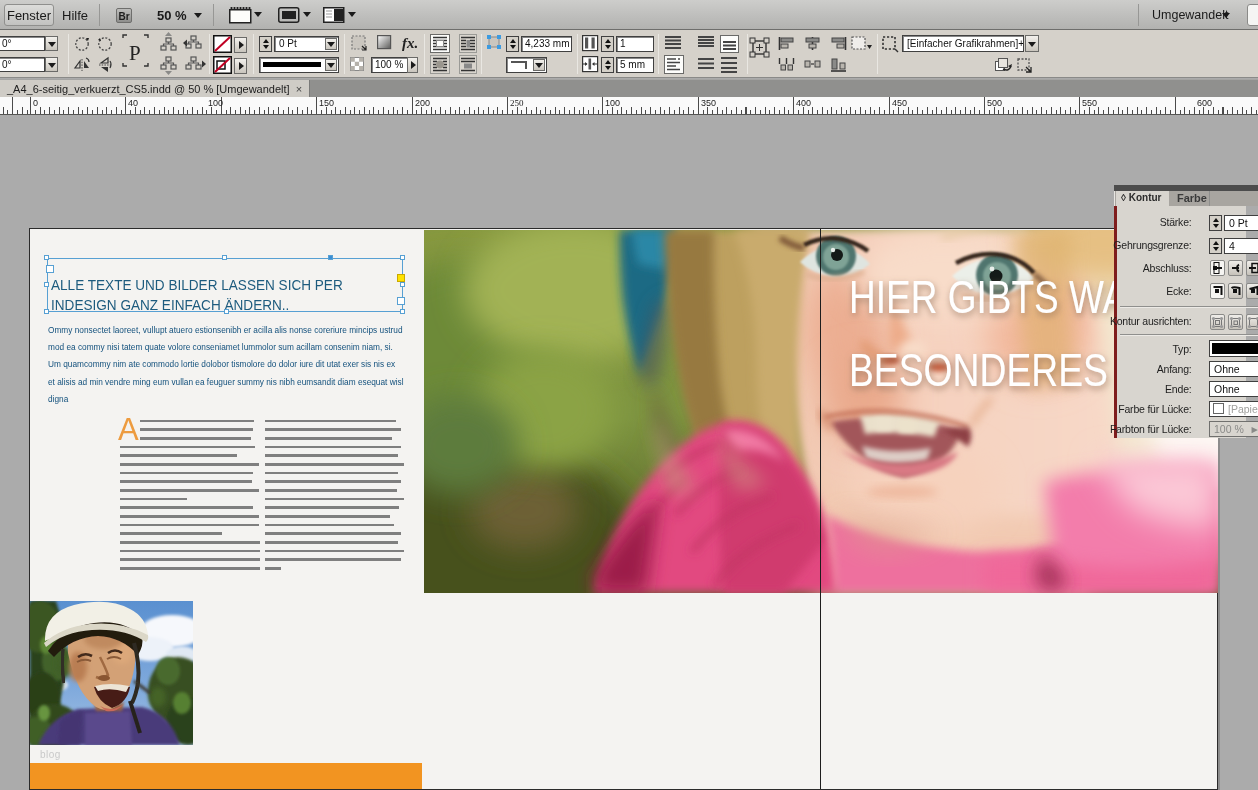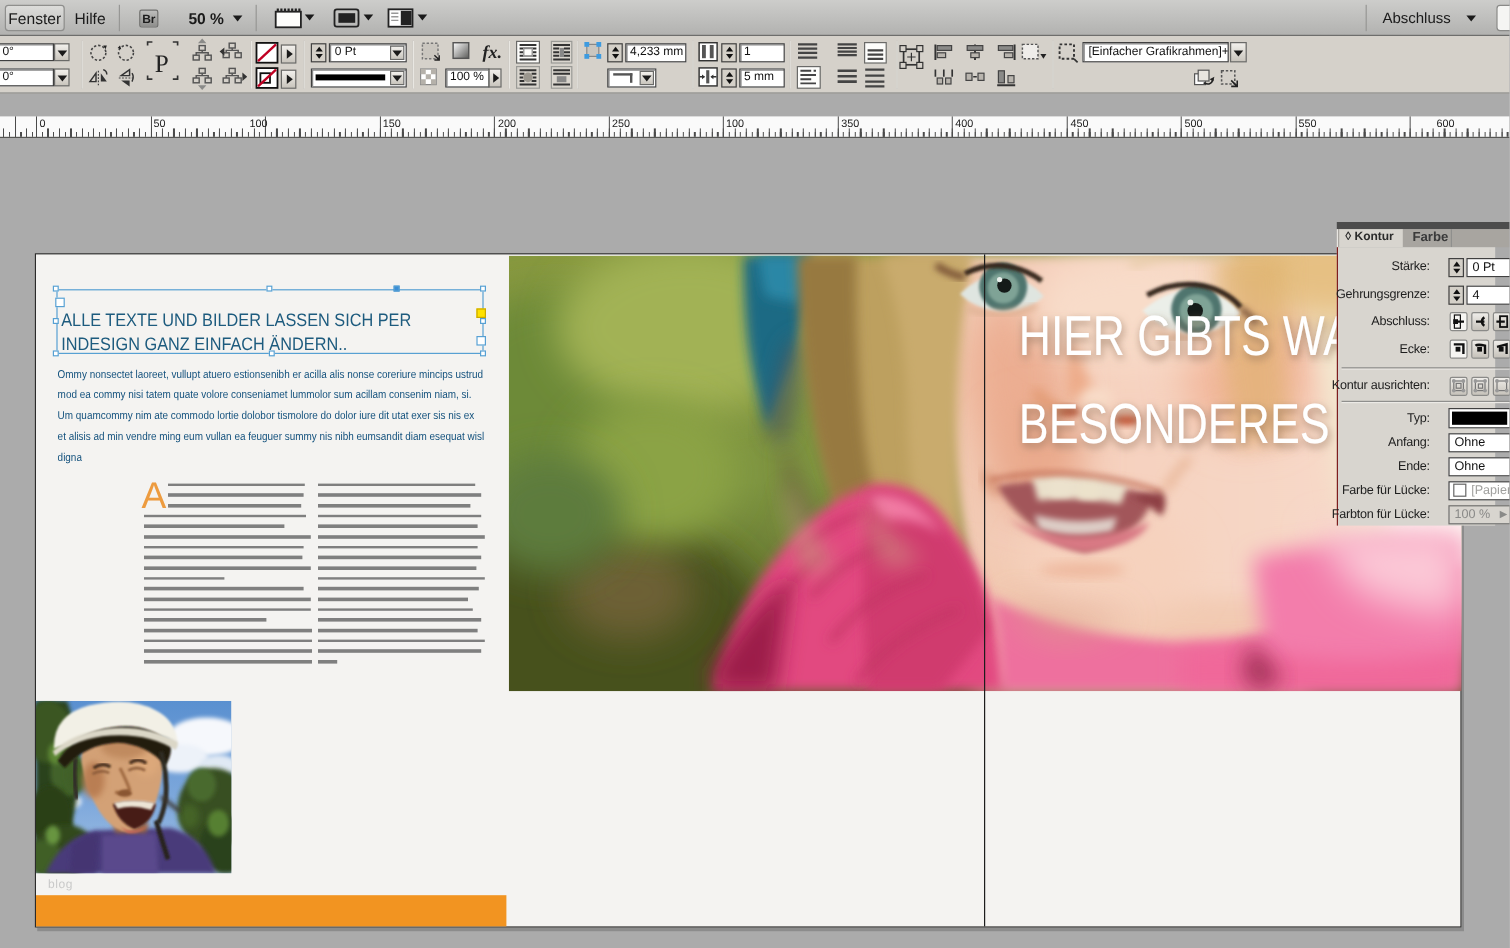--- a/index.html
+++ b/index.html
@@ -26,57 +26,57 @@
 background-image:
  repeating-linear-gradient(to right,#4a4a4a 0 1px,transparent 1px 95.4px),
  repeating-linear-gradient(to right,#4a4a4a 0 1px,transparent 1px 9.54px),
  repeating-linear-gradient(to right,#4a4a4a 0 1px,transparent 1px 4.77px);
 background-size:100% 18px,100% 7px,100% 4px;
 background-position:left 30px top 0,left 30px bottom 0,left 30px bottom 0;
 background-repeat:repeat-x;}
 .rnum{position:absolute;top:1px;font-size:9px;color:#222;}
 
 #canvas{position:absolute;left:0;top:116px;width:1258px;height:674px;background:#ababab;overflow:hidden;}
-#spread{position:absolute;left:29px;top:95px;width:1189px;height:562px;background:#f4f3f1;border:1px solid #2b2b2b;box-shadow:2px 3px 0 rgba(0,0,0,0.18);}
+#spread{position:absolute;left:29px;top:112px;width:1189px;height:562px;background:#f4f3f1;border:1px solid #2b2b2b;box-shadow:2px 3px 0 rgba(0,0,0,0.18);}
 #divider{position:absolute;left:790px;top:0;width:1px;height:560px;background:#1d1d1d;}
 
 .hl{position:absolute;left:21px;top:46px;font-size:15px;line-height:19.8px;color:#1d5b7e;white-space:nowrap;transform:scaleX(0.905);transform-origin:top left;}
 .body{position:absolute;left:18px;top:92px;font-size:9.5px;line-height:17.2px;color:#13517d;white-space:nowrap;transform:scaleX(0.872);transform-origin:top left;}
 #selframe{position:absolute;left:17px;top:29px;width:356px;height:54px;border:1px solid #57a0d3;}
 .h{position:absolute;width:5px;height:5px;background:#fff;border:1px solid #57a0d3;}
 .bar{position:absolute;height:2.8px;background:#7f7f7f;}
 #dropA{position:absolute;left:88px;top:185px;font-size:31px;line-height:31px;color:#ed9b3f;}
 #blog{position:absolute;left:10px;top:520px;font-size:10px;color:#c9c9c9;letter-spacing:0.5px;}
 #obar{position:absolute;left:0;top:534px;width:392px;height:26px;background:#f29421;}
 
 #panel{position:absolute;left:1114px;top:185px;width:144px;height:253px;z-index:30;}
 #ptopstrip{position:absolute;left:0;top:0;width:144px;height:6px;background:#4c4c4c;}
 #ptabs{position:absolute;left:0;top:6px;width:144px;height:15px;background:#a8a5a0;border-left:1px solid #e8e6e2;}
-#pbody{position:absolute;left:0;top:21px;width:132px;height:232px;background:#d8d5cf;border-left:1px solid #7f1d1d;}
+#pbody{position:absolute;left:0;top:21px;width:132px;height:232px;background:#d8d5cf;border-left:3px solid #7f1d1d;}
 .plabel{position:absolute;font-size:10.5px;letter-spacing:-0.2px;color:#1e1e1e;text-align:right;right:54.5px;white-space:nowrap;}
 .pfield{position:absolute;background:#fff;border:1px solid #404040;font-size:10.5px;color:#111;white-space:nowrap;overflow:hidden;}
 .pspin{position:absolute;width:13px;height:16px;background:#d4d0c8;border:1px solid #404040;}
 .pspin:before,.pspin:after{content:"";position:absolute;left:3px;border-left:3.5px solid transparent;border-right:3.5px solid transparent;}
 .pspin:before{top:2px;border-bottom:4px solid #111;}
 .pspin:after{bottom:2px;border-top:4px solid #111;}
 .pbtn{position:absolute;width:15px;height:16px;background:linear-gradient(#efede9,#c6c2ba);border:1px solid #8a8a88;border-radius:2px;}
 .phr{position:absolute;left:3px;width:141px;height:1px;background:#8f8f8d;box-shadow:0 1px 0 #eceae6;}
 </style></head>
 <body>
 <div id="app">
 
 <div id="menubar">
   <span class="mitem" style="left:4px;top:4px;width:50px;height:22px;border:1px solid #8f8f8d;border-radius:3px;background:linear-gradient(#dcdcda,#c2c2c0);text-align:center;">Fenster</span>
   <span class="mitem" style="left:62px;">Hilfe</span>
   <span class="msep" style="left:99px;"></span>
   <span class="mitem" style="left:116px;top:8px;width:16px;height:15px;line-height:15px;border:1px solid #6e6e6c;border-radius:2px;background:linear-gradient(#bdbdbb,#8e8e8c);color:#1d1d1d;font-size:10px;font-weight:bold;text-align:center;">Br</span>
   <span class="mitem" style="left:157px;font-weight:bold;">50 %</span>
   <span class="mitem" style="left:194px;top:13px;border-left:4.5px solid transparent;border-right:4.5px solid transparent;border-top:5.5px solid #1a1a1a;height:0;"></span>
   <span class="msep" style="left:213px;"></span>
-  <span class="mitem" style="left:1152px;font-size:12.5px;">Abschluss</span>
+  <span class="mitem" style="left:1152px;font-size:12.5px;">Umgewandelt</span>
   <span class="mitem" style="left:1222px;top:13px;border-left:4.5px solid transparent;border-right:4.5px solid transparent;border-top:5.5px solid #1a1a1a;height:0;"></span>
   <span class="msep" style="left:1138px;"></span>
   <span class="mitem" style="left:1247px;top:4px;width:14px;height:22px;background:#f5f5f3;border:1px solid #8a8a88;border-radius:3px 0 0 3px;"></span>
 <svg width="1258" height="30" viewBox="0 0 1258 30" style="position:absolute;left:0;top:0;">
 
 <g transform="translate(229,6)">
           <rect x="0.75" y="3.75" width="21" height="13" fill="#fdfdfb" stroke="#222" stroke-width="1.5"></rect>
           <path d="M2.5 4v-3M5.5 4v-3M8.5 4v-3M11.5 4v-3M14.5 4v-3M17.5 4v-3M20.5 4v-3" stroke="#222" stroke-width="1.8"></path>
         </g>
 <path d="M254 12 l8 0 -4 5z" fill="#1a1a1a"></path>
@@ -340,28 +340,31 @@
 
   <div class="spin" style="left:601px;top:6px;height:16px;"></div>
   <div class="field" style="left:616px;top:6px;width:38px;height:16px;padding:1px 0 0 3px;">1</div>
   <div class="spin" style="left:601px;top:27px;height:16px;"></div>
   <div class="field" style="left:616px;top:27px;width:38px;height:16px;padding:1px 0 0 3px;">5 mm</div>
 
   <div class="field" style="left:902px;top:5px;width:122px;height:17px;padding:2px 0 0 4px;">[Einfacher Grafikrahmen]+</div>
   <div class="dbtn" style="left:1025px;top:5px;width:14px;height:17px;"></div>
 </div>
 
+<div id="tabstrip">
+  <div id="doctab">_A4_6-seitig_verkuerzt_CS5.indd @ 50 % [Umgewandelt]&nbsp;&nbsp;<span style="color:#444;">×</span></div>
+</div>
 
 <div id="ruler">
 <span class="rnum" style="left:33px;">0</span>
-      <span class="rnum" style="left:128px;">50</span>
+      <span class="rnum" style="left:128px;">40</span>
       <span class="rnum" style="left:208px;">100</span>
       <span class="rnum" style="left:319px;">150</span>
       <span class="rnum" style="left:415px;">200</span>
-      <span class="rnum" style="left:510px;">250</span>
+      <span class="rnum" style="left:510px;font-family:Liberation Serif, serif;">250</span>
       <span class="rnum" style="left:605px;">100</span>
       <span class="rnum" style="left:701px;">350</span>
       <span class="rnum" style="left:796px;">400</span>
       <span class="rnum" style="left:892px;">450</span>
       <span class="rnum" style="left:987px;">500</span>
       <span class="rnum" style="left:1082px;">550</span>
       <span class="rnum" style="left:1178px;margin-left:19px;">600</span>
 </div>
 
 <div id="canvas">

